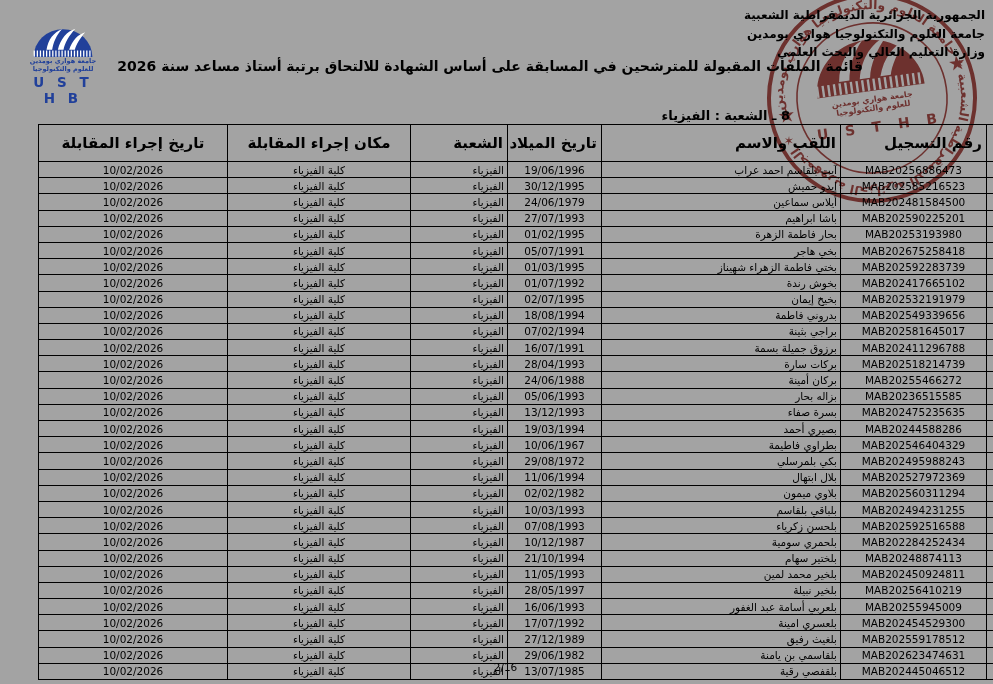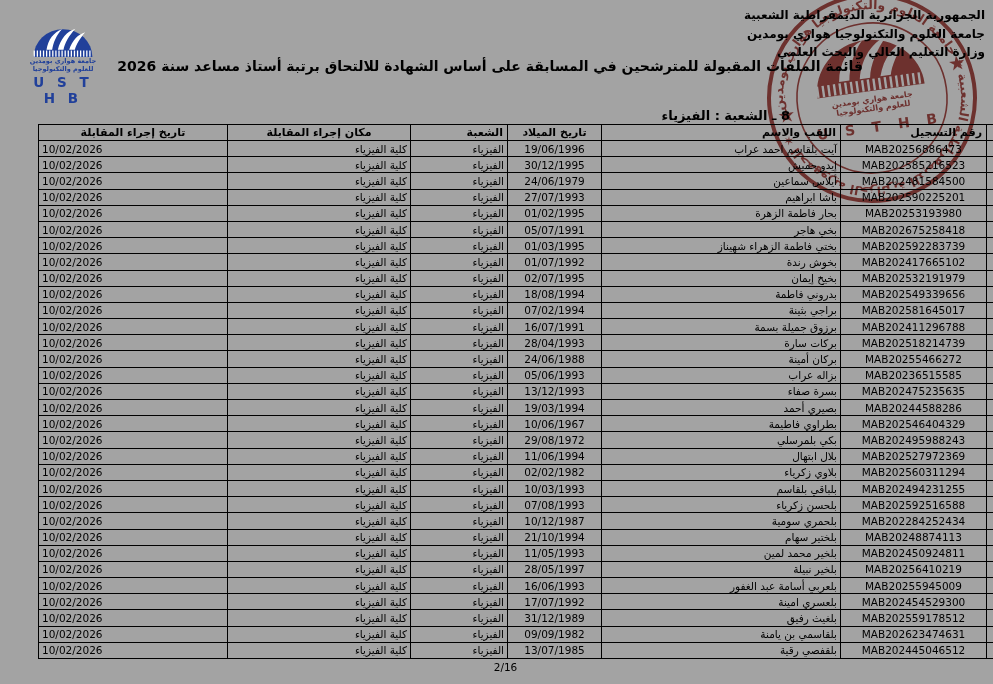--- a/index.html
+++ b/index.html
@@ -34,38 +34,38 @@
   .stamp {
     position:absolute; left:760px; top:-14px; width:224px; height:224px;
     opacity:0.85; mix-blend-mode:multiply; pointer-events:none; z-index:5;
   }
   
   .results-table {
     position:absolute; left:38px; top:124px; width:942px;
     direction:rtl; border-collapse:collapse; table-layout:fixed;
   }
   .results-table th {
-    border:1px solid #000; font-size:11px; font-weight:bold;
-    height:15px; padding:0 4px; white-space:nowrap; overflow:hidden;
+    border:1px solid #000; font-size:15px; font-weight:bold;
+    height:15px; padding:9px 4px; white-space:nowrap; overflow:hidden;
   }
   .results-table td {
     border:1px solid #000; font-size:10.5px; height:15.2px;
     padding:0 3px; white-space:nowrap; overflow:hidden;
   }
   .col-num    { width:48px;  text-align:right; }
   .col-reg    { width:137px; text-align:right; }
   .col-name   { width:230px; text-align:right; }
   .col-dob    { width:85px;  text-align:center; }
   .col-branch { width:88px;  text-align:right; }
   .col-place  { width:174px; text-align:center; }
   .col-date   { width:180px; text-align:center; }
   td.col-reg  { text-align:center; direction:ltr; }
   td.col-dob  { text-align:center; direction:ltr; }
-  td.col-date { text-align:left; direction:ltr; }
-  td.col-place{ text-align:right; }
+  td.col-date { text-align:center; direction:ltr; }
+  td.col-place{ }
   
   .page-footer {
     position:absolute; top:661px; left:9px; width:100%;
     text-align:center; font-size:10.5px;
   }
 </style>
 </head>
 <body>
 
 <svg style="position:absolute;width:0;height:0" aria-hidden="true">
@@ -256,21 +256,21 @@
           <td class="col-reg">MAB20255466272</td>
           <td class="col-name">بركان أمينة</td>
           <td class="col-dob">24/06/1988</td>
           <td class="col-branch">الفيزياء</td>
           <td class="col-place">كلية الفيزياء</td>
           <td class="col-date">10/02/2026</td>
         </tr>
         <tr>
           <td class="col-num">47</td>
           <td class="col-reg">MAB20236515585</td>
-          <td class="col-name">بزاله عراب</td>
+          <td class="col-name">بزاله بحار</td>
           <td class="col-dob">05/06/1993</td>
           <td class="col-branch">الفيزياء</td>
           <td class="col-place">كلية الفيزياء</td>
           <td class="col-date">10/02/2026</td>
         </tr>
         <tr>
           <td class="col-num">48</td>
           <td class="col-reg">MAB202475235635</td>
           <td class="col-name">بسرة صفاء</td>
           <td class="col-dob">13/12/1993</td>
@@ -310,21 +310,21 @@
           <td class="col-reg">MAB202527972369</td>
           <td class="col-name">بلال ابتهال</td>
           <td class="col-dob">11/06/1994</td>
           <td class="col-branch">الفيزياء</td>
           <td class="col-place">كلية الفيزياء</td>
           <td class="col-date">10/02/2026</td>
         </tr>
         <tr>
           <td class="col-num">53</td>
           <td class="col-reg">MAB202560311294</td>
-          <td class="col-name">بلاوي زكرياء</td>
+          <td class="col-name">بلاوي ميمون</td>
           <td class="col-dob">02/02/1982</td>
           <td class="col-branch">الفيزياء</td>
           <td class="col-place">كلية الفيزياء</td>
           <td class="col-date">10/02/2026</td>
         </tr>
         <tr>
           <td class="col-num">54</td>
           <td class="col-reg">MAB202494231255</td>
           <td class="col-name">بلباقي بلقاسم</td>
           <td class="col-dob">10/03/1993</td>
@@ -392,30 +392,30 @@
           <td class="col-name">بلعسري امينة</td>
           <td class="col-dob">17/07/1992</td>
           <td class="col-branch">الفيزياء</td>
           <td class="col-place">كلية الفيزياء</td>
           <td class="col-date">10/02/2026</td>
         </tr>
         <tr>
           <td class="col-num">62</td>
           <td class="col-reg">MAB202559178512</td>
           <td class="col-name">بلغيث رفيق</td>
-          <td class="col-dob">31/12/1989</td>
+          <td class="col-dob">27/12/1989</td>
           <td class="col-branch">الفيزياء</td>
           <td class="col-place">كلية الفيزياء</td>
           <td class="col-date">10/02/2026</td>
         </tr>
         <tr>
           <td class="col-num">63</td>
           <td class="col-reg">MAB202623474631</td>
           <td class="col-name">بلقاسمي بن يامنة</td>
-          <td class="col-dob">09/09/1982</td>
+          <td class="col-dob">29/06/1982</td>
           <td class="col-branch">الفيزياء</td>
           <td class="col-place">كلية الفيزياء</td>
           <td class="col-date">10/02/2026</td>
         </tr>
         <tr>
           <td class="col-num">64</td>
           <td class="col-reg">MAB202445046512</td>
           <td class="col-name">بلقفصي رقية</td>
           <td class="col-dob">13/07/1985</td>
           <td class="col-branch">الفيزياء</td>

